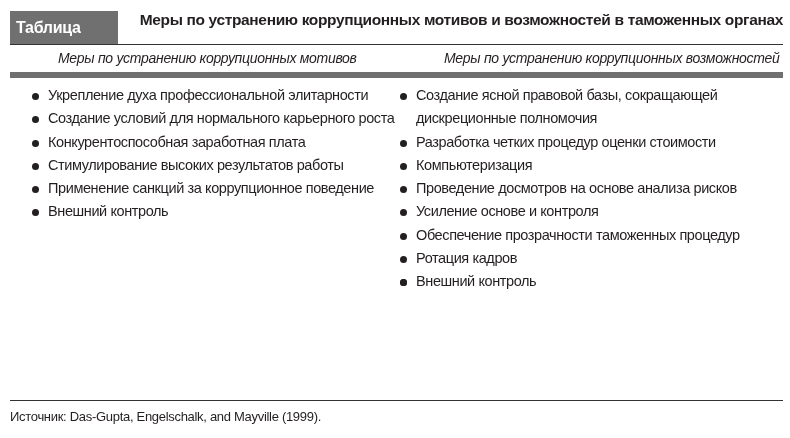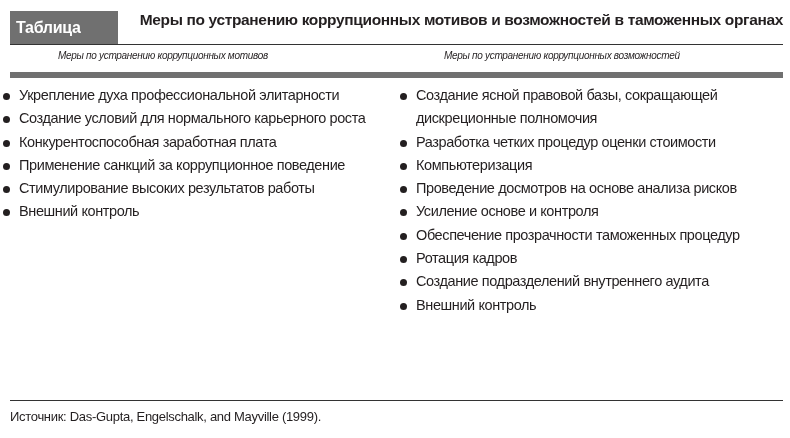--- a/index.html
+++ b/index.html
@@ -18,33 +18,33 @@
     font-family: "Liberation Sans Narrow", "Liberation Sans", sans-serif;
   }
   .title-text {
     font-weight: bold; font-size: 15.5px; padding-left: 22px;
     letter-spacing: -0.35px; white-space: nowrap;
   }
   .rule-top {
     position: absolute; left: 10px; top: 44px; width: 773px; height: 1px; background: #333;
   }
   .col-head {
-    position: absolute; top: 50px; font-style: italic; font-size: 10px;
+    position: absolute; top: 50px; font-style: italic; font-size: 14px;
     letter-spacing: -0.3px; white-space: nowrap;
   }
   .col-head.left { left: 58px; }
   .col-head.right { left: 444px; }
   .rule-thick {
     position: absolute; left: 10px; top: 72px; width: 773px; height: 6px; background: #707070;
   }
   ul.measures {
     position: absolute; top: 84px; margin: 0; padding: 0; list-style: none;
     font-size: 14.5px; letter-spacing: -0.4px; line-height: 23.3px;
   }
-  ul.measures.left { left: 0; width: 370px; }
+  ul.measures.left { left: 29px; width: 370px; }
   ul.measures.right { left: 397px; width: 380px; }
   ul.measures li {
     position: relative; padding-left: 19px;
   }
   ul.measures li .bullet {
     position: absolute; left: 3px; top: 9px; width: 7px; height: 7px;
     border-radius: 50%; background: #231f20;
   }
   .rule-bottom {
     position: absolute; left: 10px; top: 400px; width: 773px; height: 1px; background: #333;
@@ -66,34 +66,34 @@
 
 <div class="col-head left">Меры по устранению коррупционных мотивов</div>
 <div class="col-head right">Меры по устранению коррупционных возможностей</div>
 
 <div class="rule-thick"></div>
 
 <ul class="measures left">
   <li><span class="bullet"></span><span>Укрепление духа профессиональной элитарности</span></li>
   <li><span class="bullet"></span><span>Создание условий для нормального карьерного роста</span></li>
   <li><span class="bullet"></span><span>Конкурентоспособная заработная плата</span></li>
+  <li><span class="bullet"></span><span>Стимулирование высоких результатов работы</span></li>
   <li><span class="bullet"></span><span>Применение санкций за коррупционное поведение</span></li>
-  <li><span class="bullet"></span><span>Стимулирование высоких результатов работы</span></li>
   <li><span class="bullet"></span><span>Внешний контроль</span></li>
 </ul>
 
 <ul class="measures right">
   <li><span class="bullet"></span><span>Создание ясной правовой базы, сокращающей дискреционные полномочия</span></li>
   <li><span class="bullet"></span><span>Разработка четких процедур оценки стоимости</span></li>
   <li><span class="bullet"></span><span>Компьютеризация</span></li>
   <li><span class="bullet"></span><span>Проведение досмотров на основе анализа рисков</span></li>
   <li><span class="bullet"></span><span>Усиление основе и контроля</span></li>
   <li><span class="bullet"></span><span>Обеспечение прозрачности таможенных процедур</span></li>
   <li><span class="bullet"></span><span>Ротация кадров</span></li>
-  <li><span class="bullet"></span><span>Создание подразделений внутреннего аудита</span></li>
+  <li><span class="bullet"></span></li>
   <li><span class="bullet"></span><span>Внешний контроль</span></li>
 </ul>
 
 <div class="rule-bottom"></div>
 
 <div class="source">
   <span class="src-label">Источник:</span><span> Das-Gupta, Engelschalk, and Mayville (1999).</span>
 </div>
 
 </body></html>

